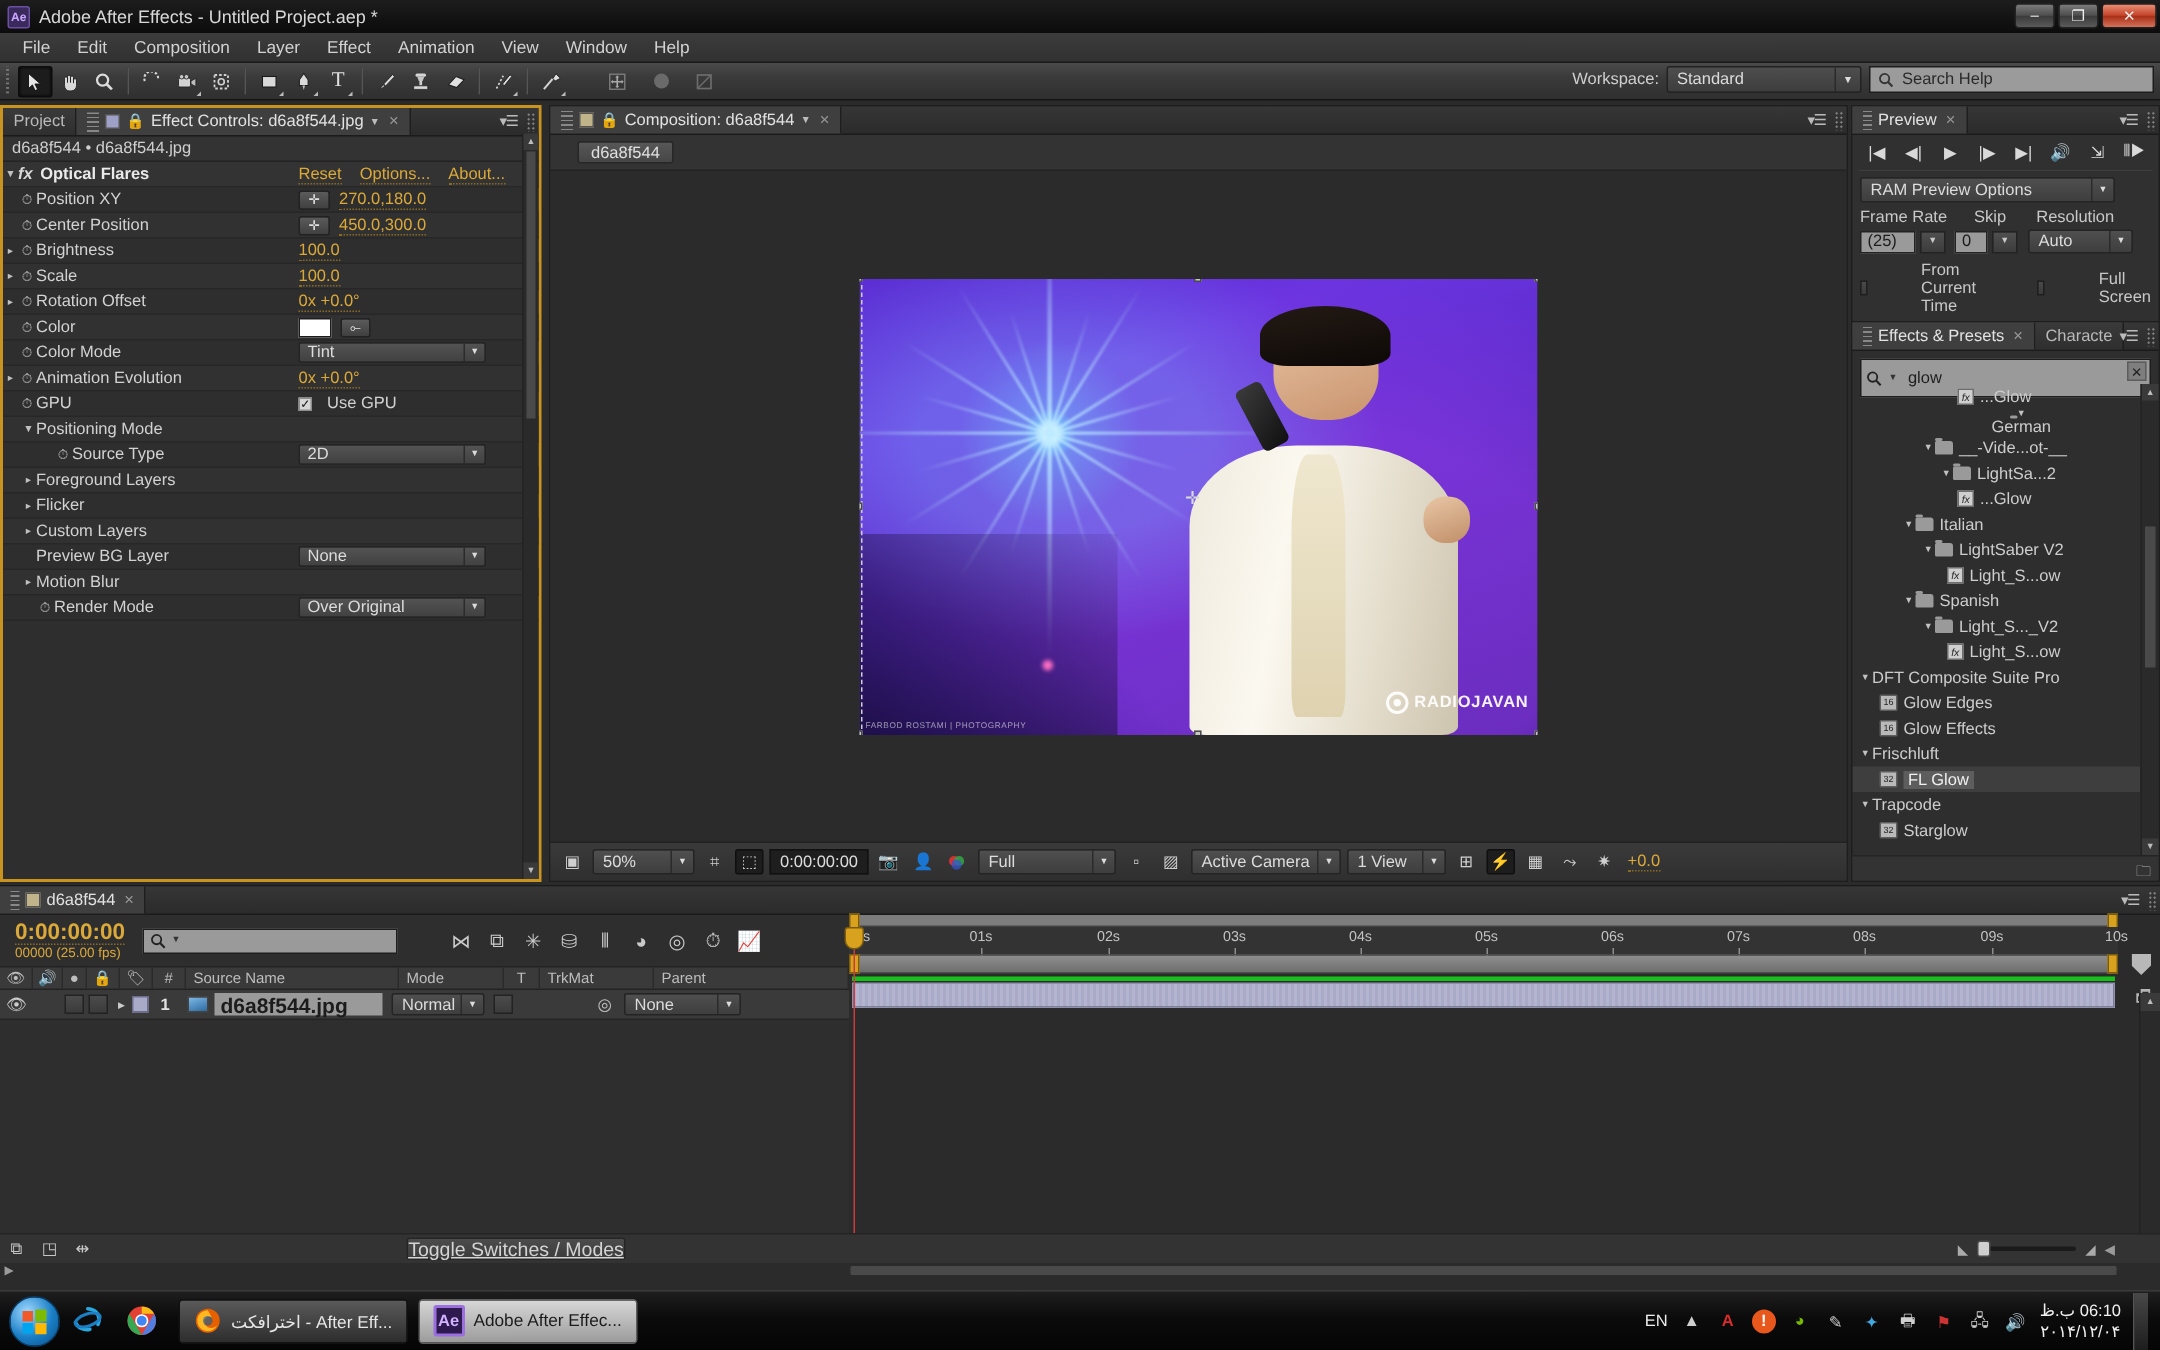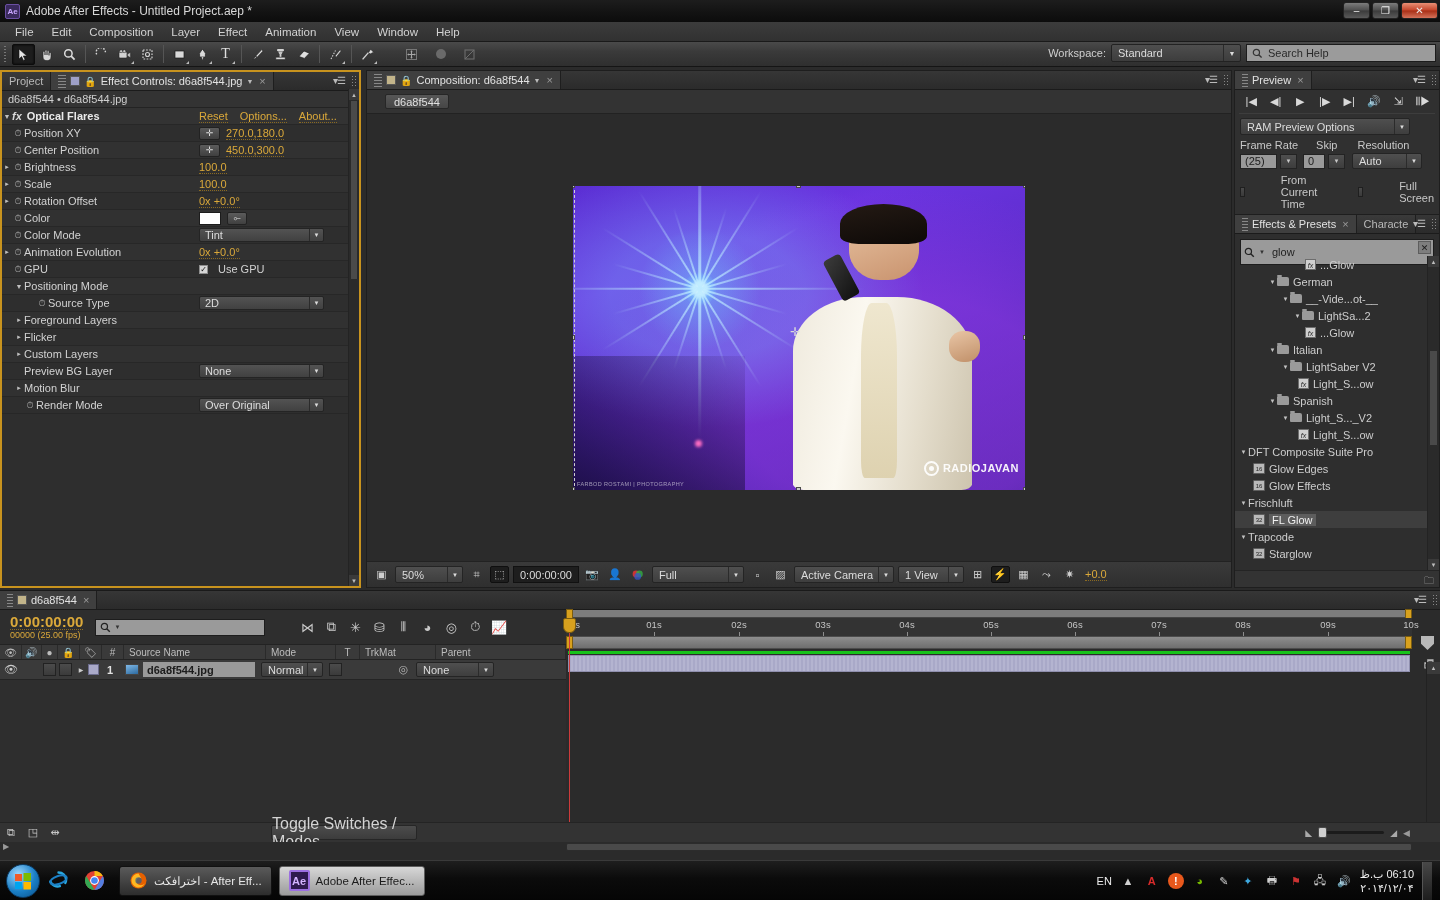--- a/index.html
+++ b/index.html
@@ -241,34 +241,34 @@
   .tl-fps{color:#dba93a;font-size:9px;margin-left:10px;}
   .tl-search{margin-left:12px;width:170px;height:17px;background:#9a9a9a;border:1px solid #1d1d1d;
     display:flex;align-items:center;gap:3px;padding-left:4px;color:#2a2a2a;font-size:11px;}
   .tl-ico{width:24px;height:22px;display:flex;align-items:center;justify-content:center;
     font-size:13px;color:#cacaca;}
   .tl-hdr{height:16px;background:#3a3a3a;border-top:1px solid #232323;border-bottom:1px solid #232323;
     display:flex;align-items:center;font-size:10px;color:#bdbdbd;}
   .tl-cell{border-right:1px solid #2a2a2a;height:100%;display:flex;align-items:center;padding-left:5px;}
   .layer-row{height:20px;background:#3a3a3a;display:flex;align-items:center;border-bottom:1px solid #242424;}
   .sq{width:13px;height:13px;background:linear-gradient(180deg,#4b4b4b,#3b3b3b);border:1px solid #222;}
-  .lname{background:#9a9a9a;color:#1c1c1c;font-weight:bold;font-size:11px;height:15px;
+  .lname{background:#9a9a9a;color:#1c1c1c;font-weight:bold;font-size:14px;height:15px;
     display:flex;align-items:center;padding:0 4px;}
   .tick{position:absolute;top:14px;width:1px;height:8px;background:#8d8d8d;}
   .tlabel{position:absolute;top:1px;font-size:9.5px;color:#c4c4c4;transform:translateX(-50%);}
   .layerbar{position:absolute;left:568px;right:30px;top:44px;height:17px;
     background:repeating-linear-gradient(90deg,#a9a9c8 0 2px,#b4b4d0 2px 4px);border:1px solid #8f8fae;}
   .cti{position:absolute;top:0;width:1px;background:#cc3b3b;}
   .cti-head{position:absolute;top:0;left:-6px;width:13px;height:15px;background:#d8a11e;
     border:1px solid #7a5c10;border-radius:2px 2px 6px 6px;}
   .tl-footer{position:absolute;left:0;right:0;bottom:10px;height:20px;background:#333;
     border-top:1px solid #242424;display:flex;align-items:center;}
   .toggle-btn{width:146px;height:15px;background:linear-gradient(180deg,#4c4c4c,#3c3c3c);
-    border:1px solid #262626;border-radius:2px;font-size:16px;color:#d4d4d4;
-    display:flex;align-items:center;justify-content:center;}
+    border:1px solid #262626;border-radius:2px;font-size:13px;color:#d4d4d4;
+    display:flex;align-items:center;justify-content:center;text-decoration:underline;}
   .hscroll{position:absolute;left:0;right:0;bottom:0;height:10px;background:#2b2b2b;}
 
   
   .taskbar{position:absolute;left:0;bottom:0;width:1440px;height:40px;
     background:linear-gradient(180deg,#1e1e1e 0%,#0b0b0b 45%,#050505 100%);
     border-top:1px solid #3a3a3a;display:flex;align-items:center;}
   .startorb{width:34px;height:34px;border-radius:50%;margin-left:6px;
     background:radial-gradient(circle at 35% 30%,#9fd8ff,#1a7fc6 55%,#0a4e86);
     border:1px solid #0b3a63;display:flex;align-items:center;justify-content:center;}
   .qicon{width:36px;height:34px;display:flex;align-items:center;justify-content:center;}
@@ -811,21 +811,21 @@
       <span style="font-size:6px;color:#333;">▼</span>
       <span style="margin-left:3px;">glow</span>
       <span class="fx-clear">✕</span>
     </div>
 
     <div class="fx-list">
       <div class="fx-item" style="padding-left:70px;">
         <span class="ficon">fx</span>
         <span class="lbl">...Glow</span>
       </div>
-      <div class="fx-item" style="padding-left:33px;">
+      <div class="fx-item" style="padding-left:33px;flex-direction:column;">
         <span class="fx-tri">▼</span>
         <span class="folder"></span>
         <span class="lbl">German</span>
       </div>
       <div class="fx-item" style="padding-left:46px;">
         <span class="fx-tri">▼</span>
         <span class="folder"></span>
         <span class="lbl">__-Vide...ot-__</span>
       </div>
       <div class="fx-item" style="padding-left:58px;">

